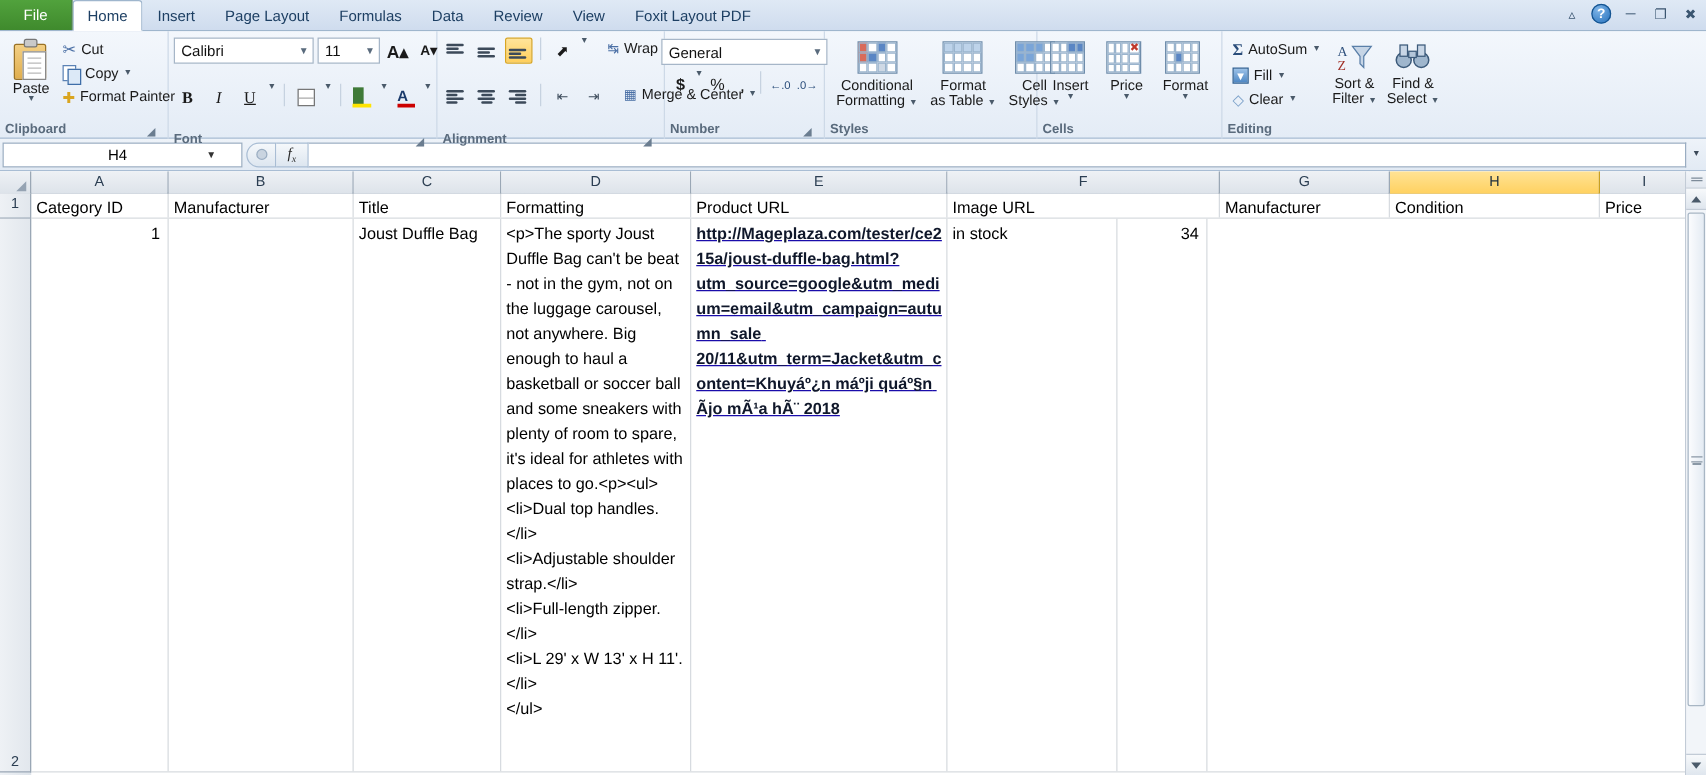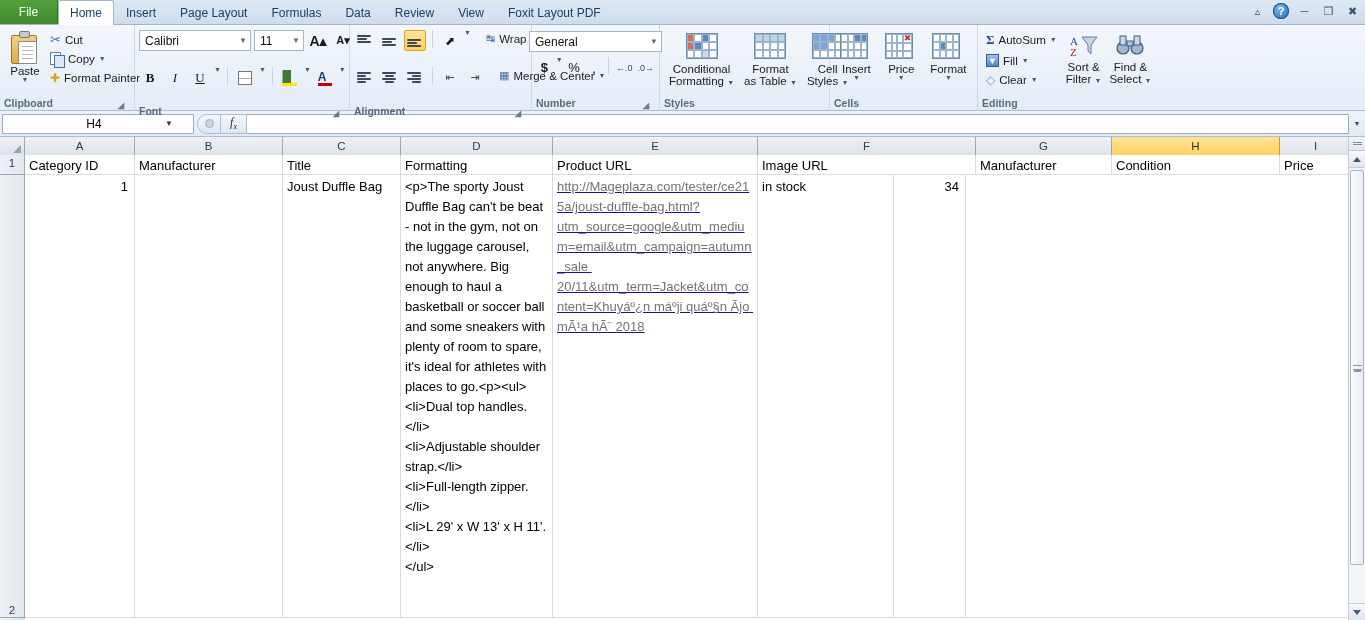--- a/index.html
+++ b/index.html
@@ -316,21 +316,21 @@
     font-size: 13px;
     color: #000;
     padding: 2px 3px 0 4px;
     line-height: 20px;
     overflow: hidden;
     word-break: break-word;
     white-space: pre-wrap;
   }
   .cell.num { text-align: right; padding-right: 6px; }
   .cell.link {
-    color: #737373; text-decoration: underline; text-decoration-color:#1a0dab;
+    color: #0f172a; text-decoration: underline; text-decoration-color:#1a0dab;font-weight:bold;
   }
 
   
   .vscroll {
     position: absolute; right: 0; top: 0; width: 17px; height: 483px;
     background: #eef1f6; border-left: 1px solid #c2cbd6;
   }
   .vs-split {
     height: 14px; background: linear-gradient(#f2f5f9,#e2e8f0);
     border-bottom:1px solid #c2cbd6;

